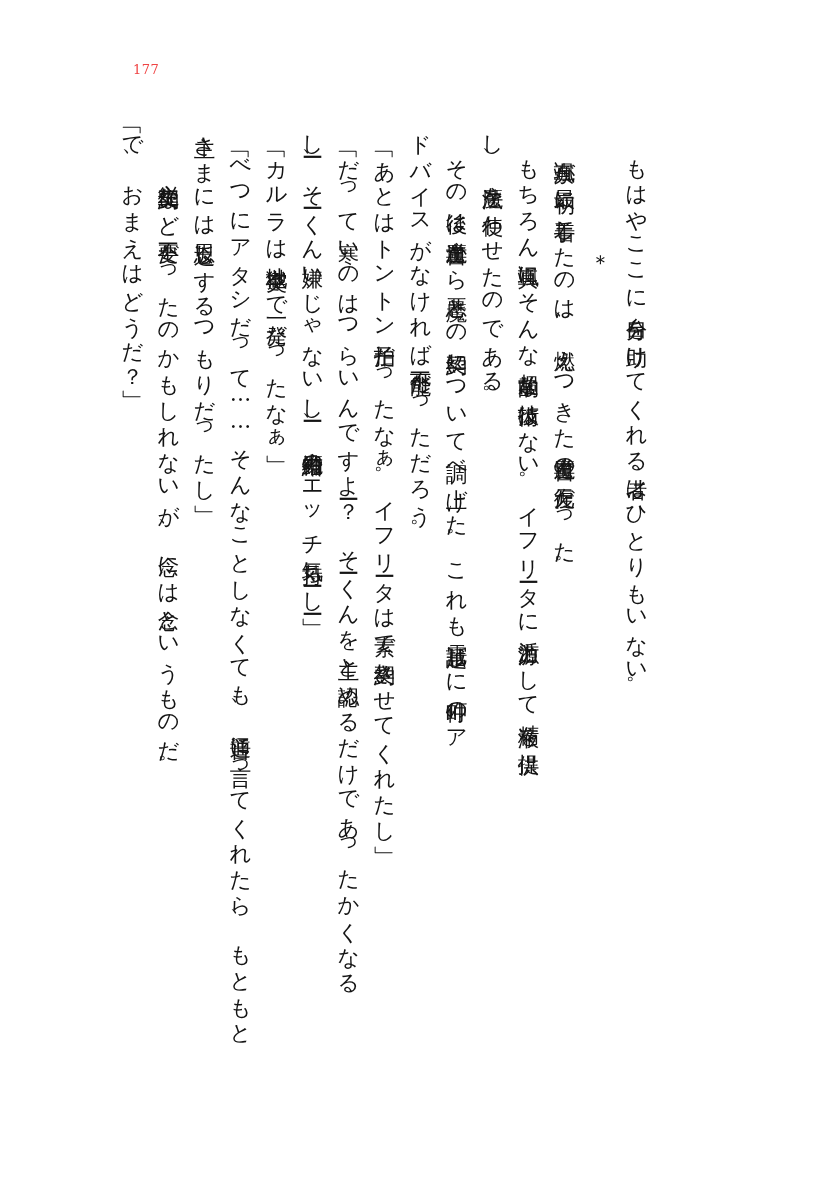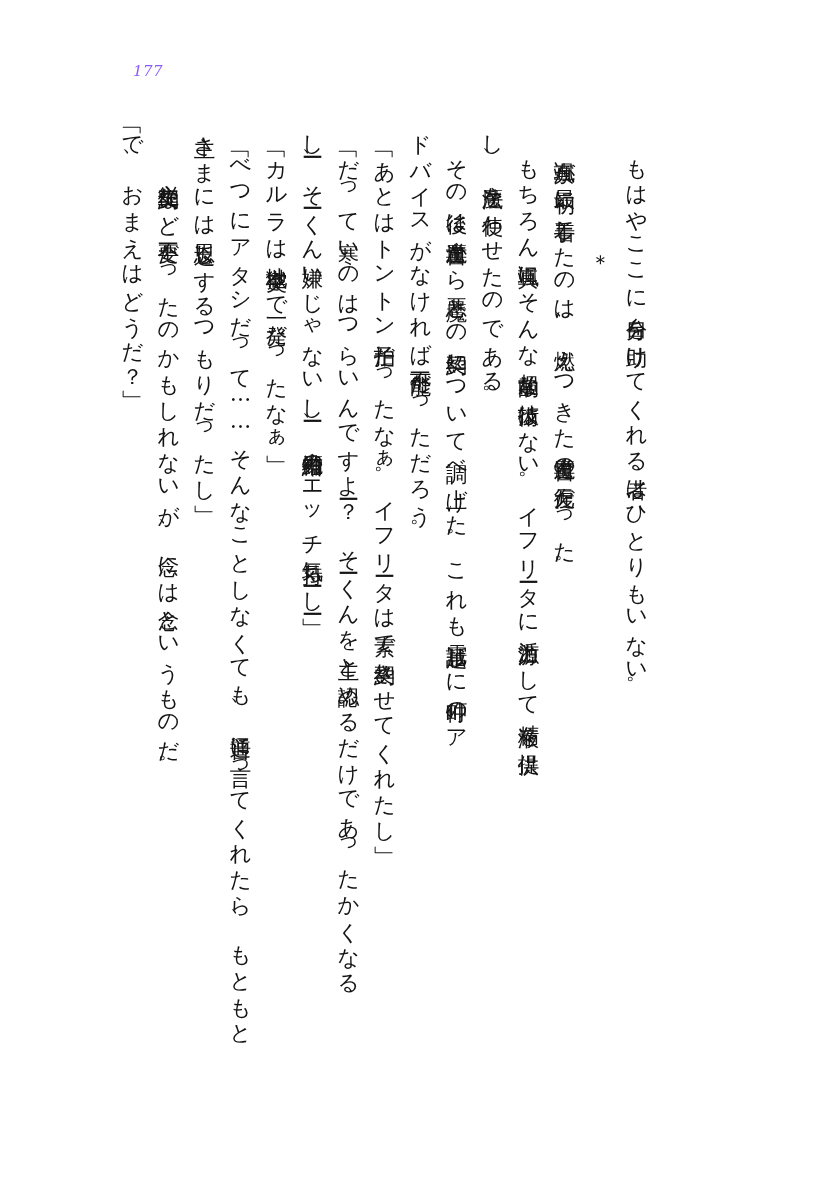--- a/index.html
+++ b/index.html
@@ -16,24 +16,23 @@
     width: 827px;
     height: 1182px;
     background: #ffffff;
     overflow: hidden;
   }
   .page-number {
     position: absolute;
     top: 62px;
     left: 133px;
     font-family: "DejaVu Serif", "Liberation Serif", serif;
-    font-style: italic;
-    font-size: 15px;
+    font-size: 13px;
     letter-spacing: 0.5px;
-    color: #8b5cf6;
+    color: #ef4444;
   }
   
   .body-text {
     position: absolute;
     top: 120px;
     right: 120px;
     height: 945px;
     width: 600px;
     display: flex;
     flex-direction: row;

